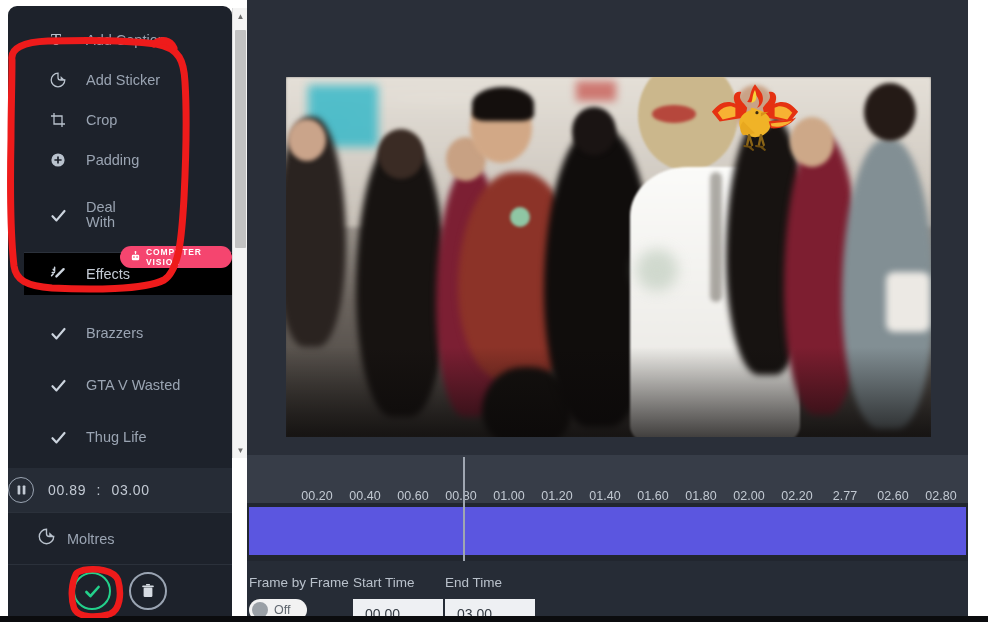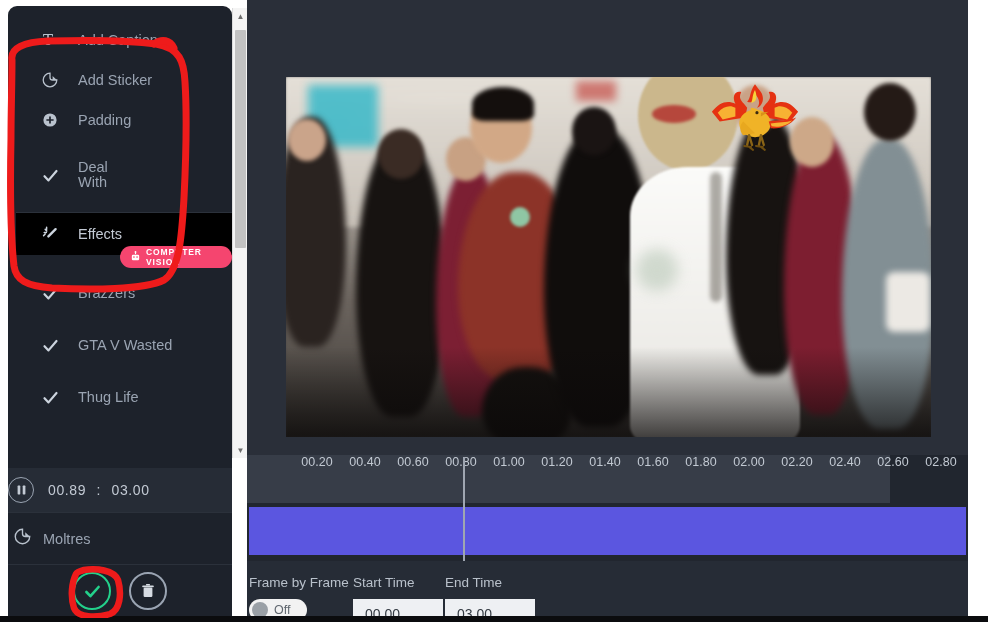--- a/index.html
+++ b/index.html
@@ -27,21 +27,21 @@
     left: 8px;
     top: 6px;
     width: 224px;
     height: 616px;
     background: #1d222b;
     border-radius: 9px 9px 0 0;
     overflow: hidden;
   }
   .tool-list {
     position: absolute;
-    left: 8px; top: 0;
+    left: 16px; top: 0;
     width: 264px;
     height: 456px;
   }
   .tool-row {
     position: relative;
     display: flex;
     align-items: center;
     height: 40px;
     padding-left: 26px;
     box-sizing: border-box;
@@ -122,21 +122,21 @@
   
   #layer-row {
     position: absolute;
     left: 0;
     top: 506px;
     width: 224px;
     height: 52px;
     background: #1d222b;
     display: flex;
     align-items: center;
-    padding-left: 6px;
+    padding-left: 30px;
     box-sizing: border-box;
     border-top: 1px solid #2b313b;
   }
   #layer-row .lbl {
     margin-left: 12px;
     color: #9aa4b2;
     font-size: 14.5px;
   }
 
   
@@ -249,24 +249,24 @@
     top: 5px;
     width: 98px;
     height: 75px;
   }
 
   
   #timeline { position:absolute; left:0; top:455px; width:721px; height:167px; background:#21262f; }
   #ruler {
     position: absolute;
     left: 0; top: 0;
-    width: 643px; height: 48px;
+    width: 721px; height: 48px;
     background: #373d48;
     display: flex;
-    align-items: flex-start;
+    align-items: flex-end;
   }
   .tick {
     color: #c2c9d2;
     font-size: 12.5px;
     text-align: center;
     width: 48px;
     flex: 0 0 48px;
   }
   #clip-lane {
     position: absolute;
@@ -379,20 +379,29 @@
       <div class="tool-row">
         <span class="ico">
           <svg width="16" height="16" viewBox="0 0 16 16">
             <path d="M8 1.2a6.8 6.8 0 1 0 6.8 6.8h-4.2a2.6 2.6 0 0 1-2.6-2.6z" fill="none" stroke="#b9c2cd" stroke-width="1.3"></path>
             <path d="M10.6 8h4.2L10.6 4z" fill="#b9c2cd"></path>
           </svg>
         </span>
         <span class="lbl">Add Sticker</span>
       </div>
 
+      <div class="tool-row">
+        <span class="ico">
+          <svg width="16" height="16" viewBox="0 0 16 16" stroke="#b9c2cd" stroke-width="1.3" fill="none">
+            <path d="M4 1v11h11"></path>
+              <path d="M1 4h11v11"></path>
+          </svg>
+        </span>
+        <span class="lbl">Crop</span>
+      </div>
 
       <div class="tool-row">
         <span class="ico">
           <svg width="16" height="16" viewBox="0 0 16 16">
             <circle cx="8" cy="8" r="6.6" fill="#b9c2cd"></circle>
             <path d="M8 4.4v7.2M4.4 8h7.2" stroke="#1d222b" stroke-width="1.7"></path>
           </svg>
         </span>
         <span class="lbl">Padding</span>
       </div>
@@ -598,21 +607,21 @@
         <div class="tick">00.40</div>
         <div class="tick">00.60</div>
         <div class="tick">00.80</div>
         <div class="tick">01.00</div>
         <div class="tick">01.20</div>
         <div class="tick">01.40</div>
         <div class="tick">01.60</div>
         <div class="tick">01.80</div>
         <div class="tick">02.00</div>
         <div class="tick">02.20</div>
-        <div class="tick">02.40</div>
+        <div class="tick">2.77</div>
         <div class="tick">02.60</div>
         <div class="tick">02.80</div>
       </div>
 
       <div id="clip-lane">
         <div id="clip-bar"></div>
       </div>
 
       <div id="playhead"></div>
 

